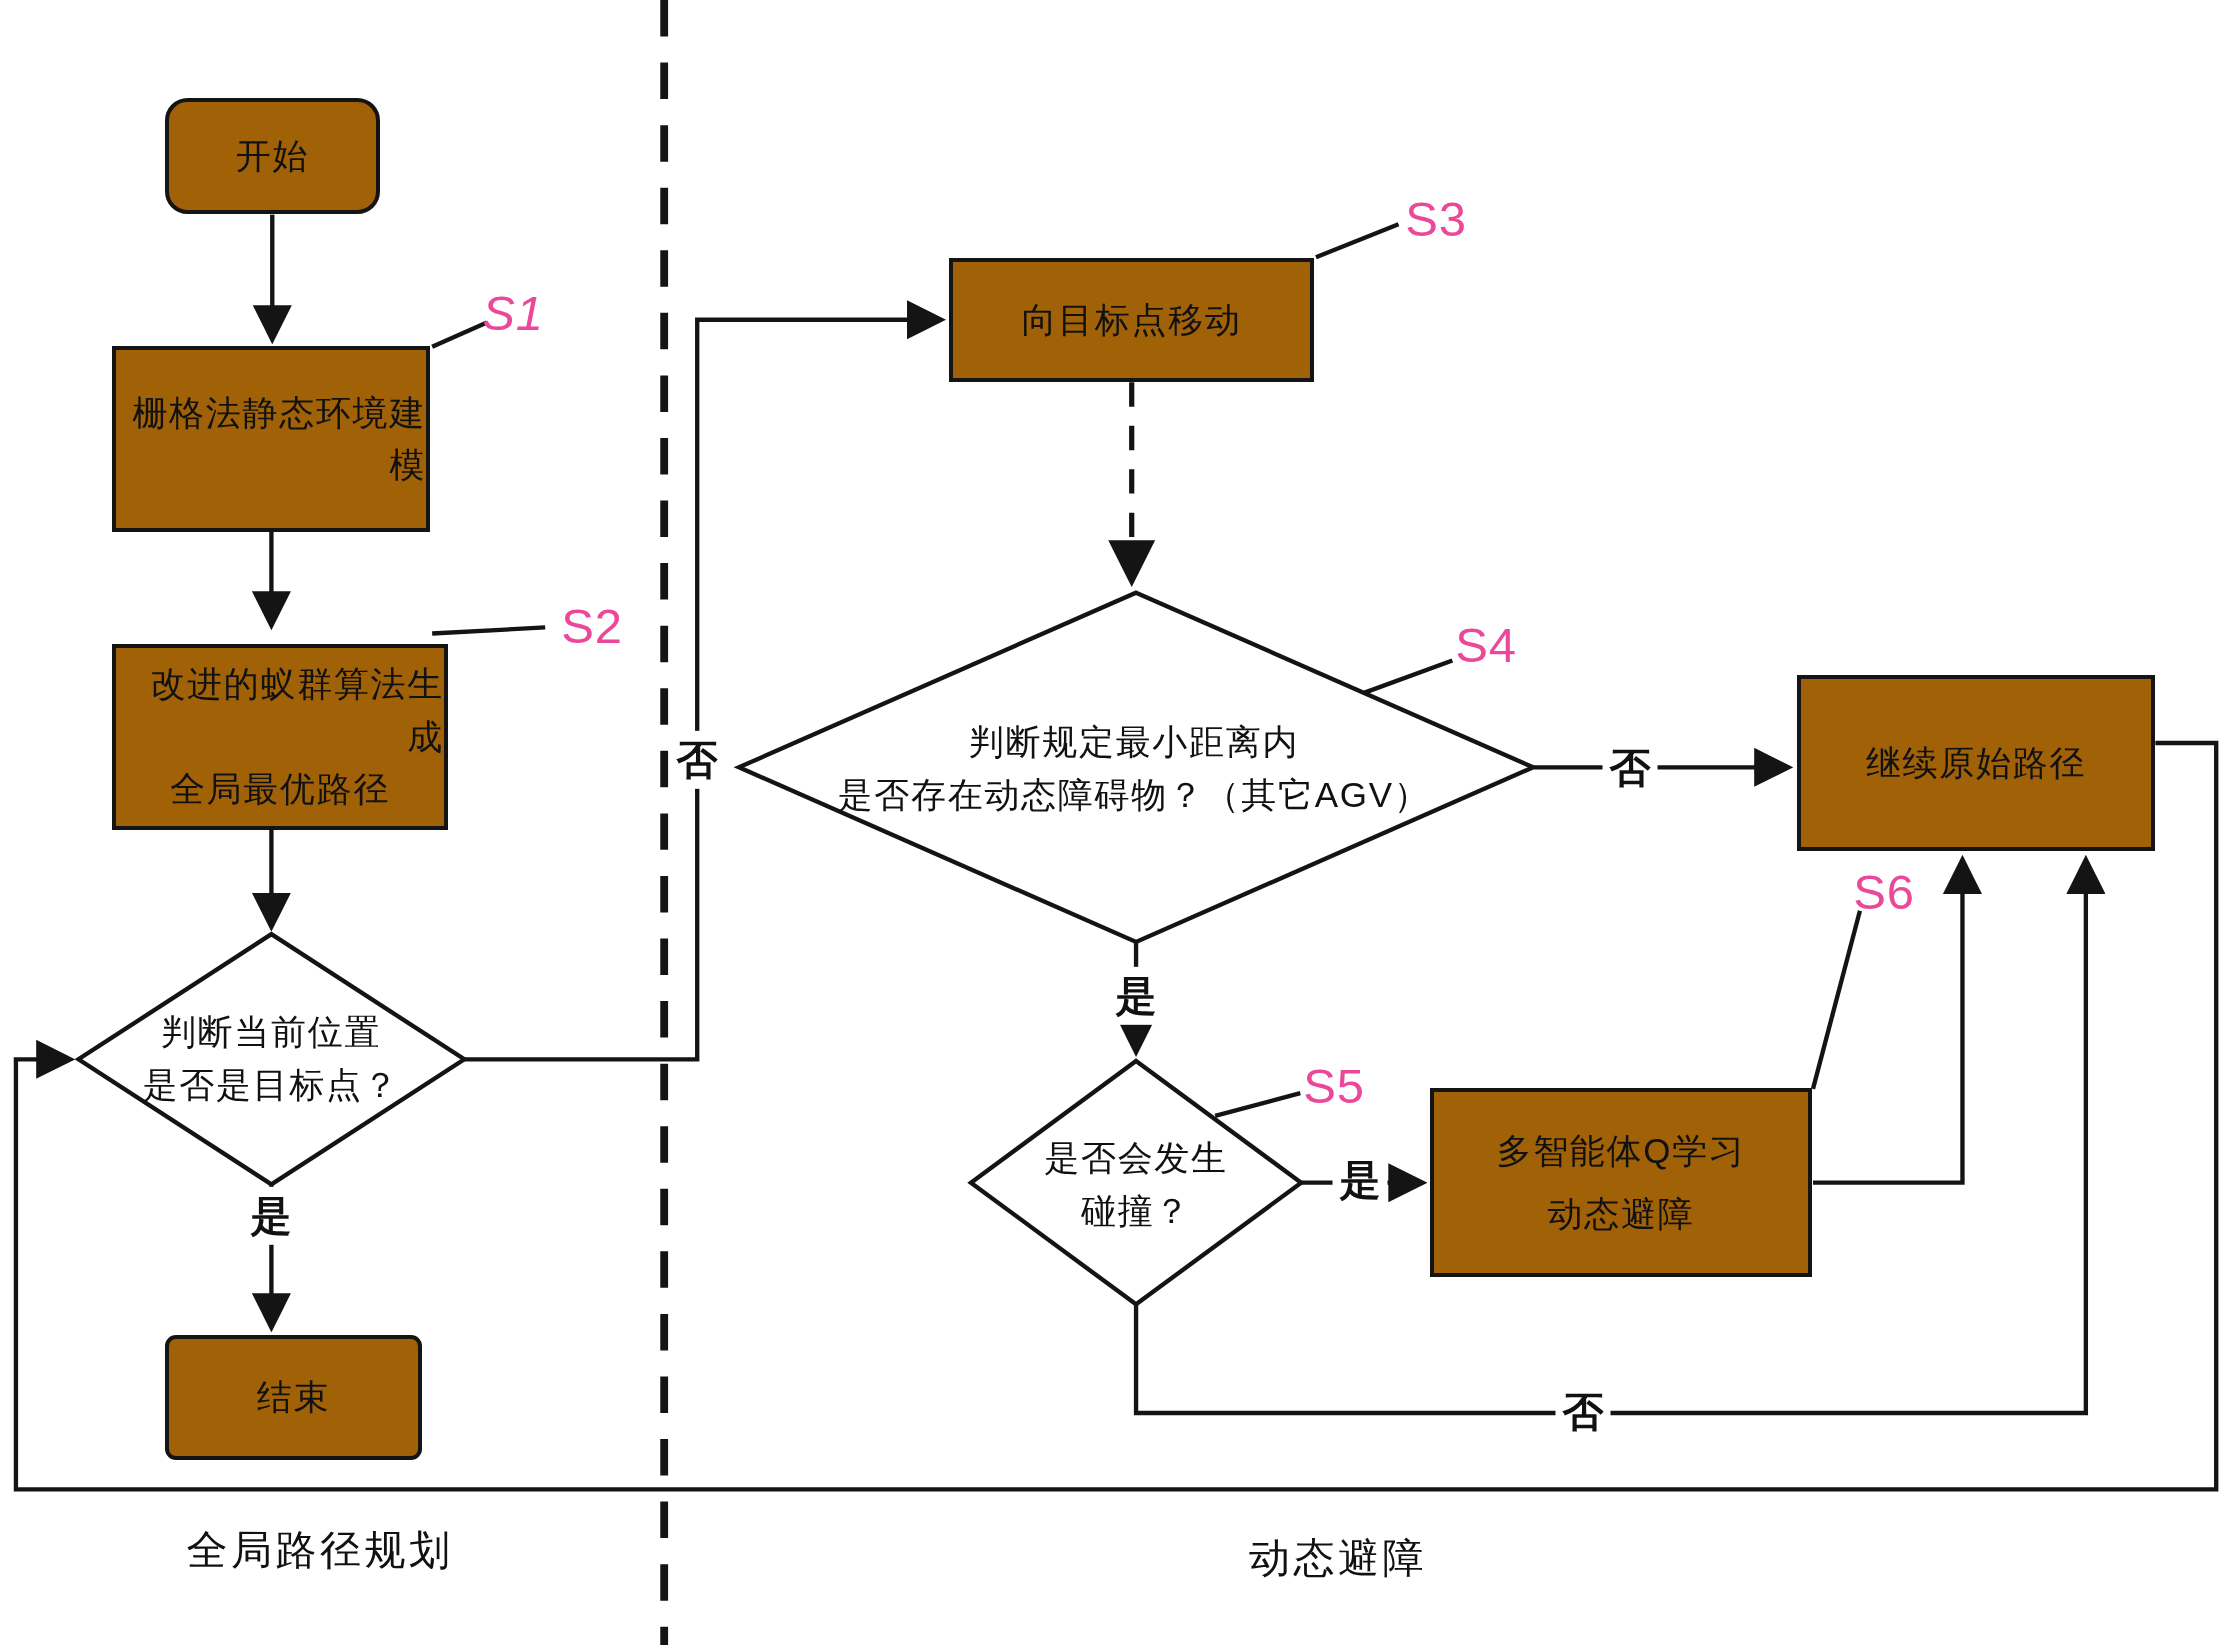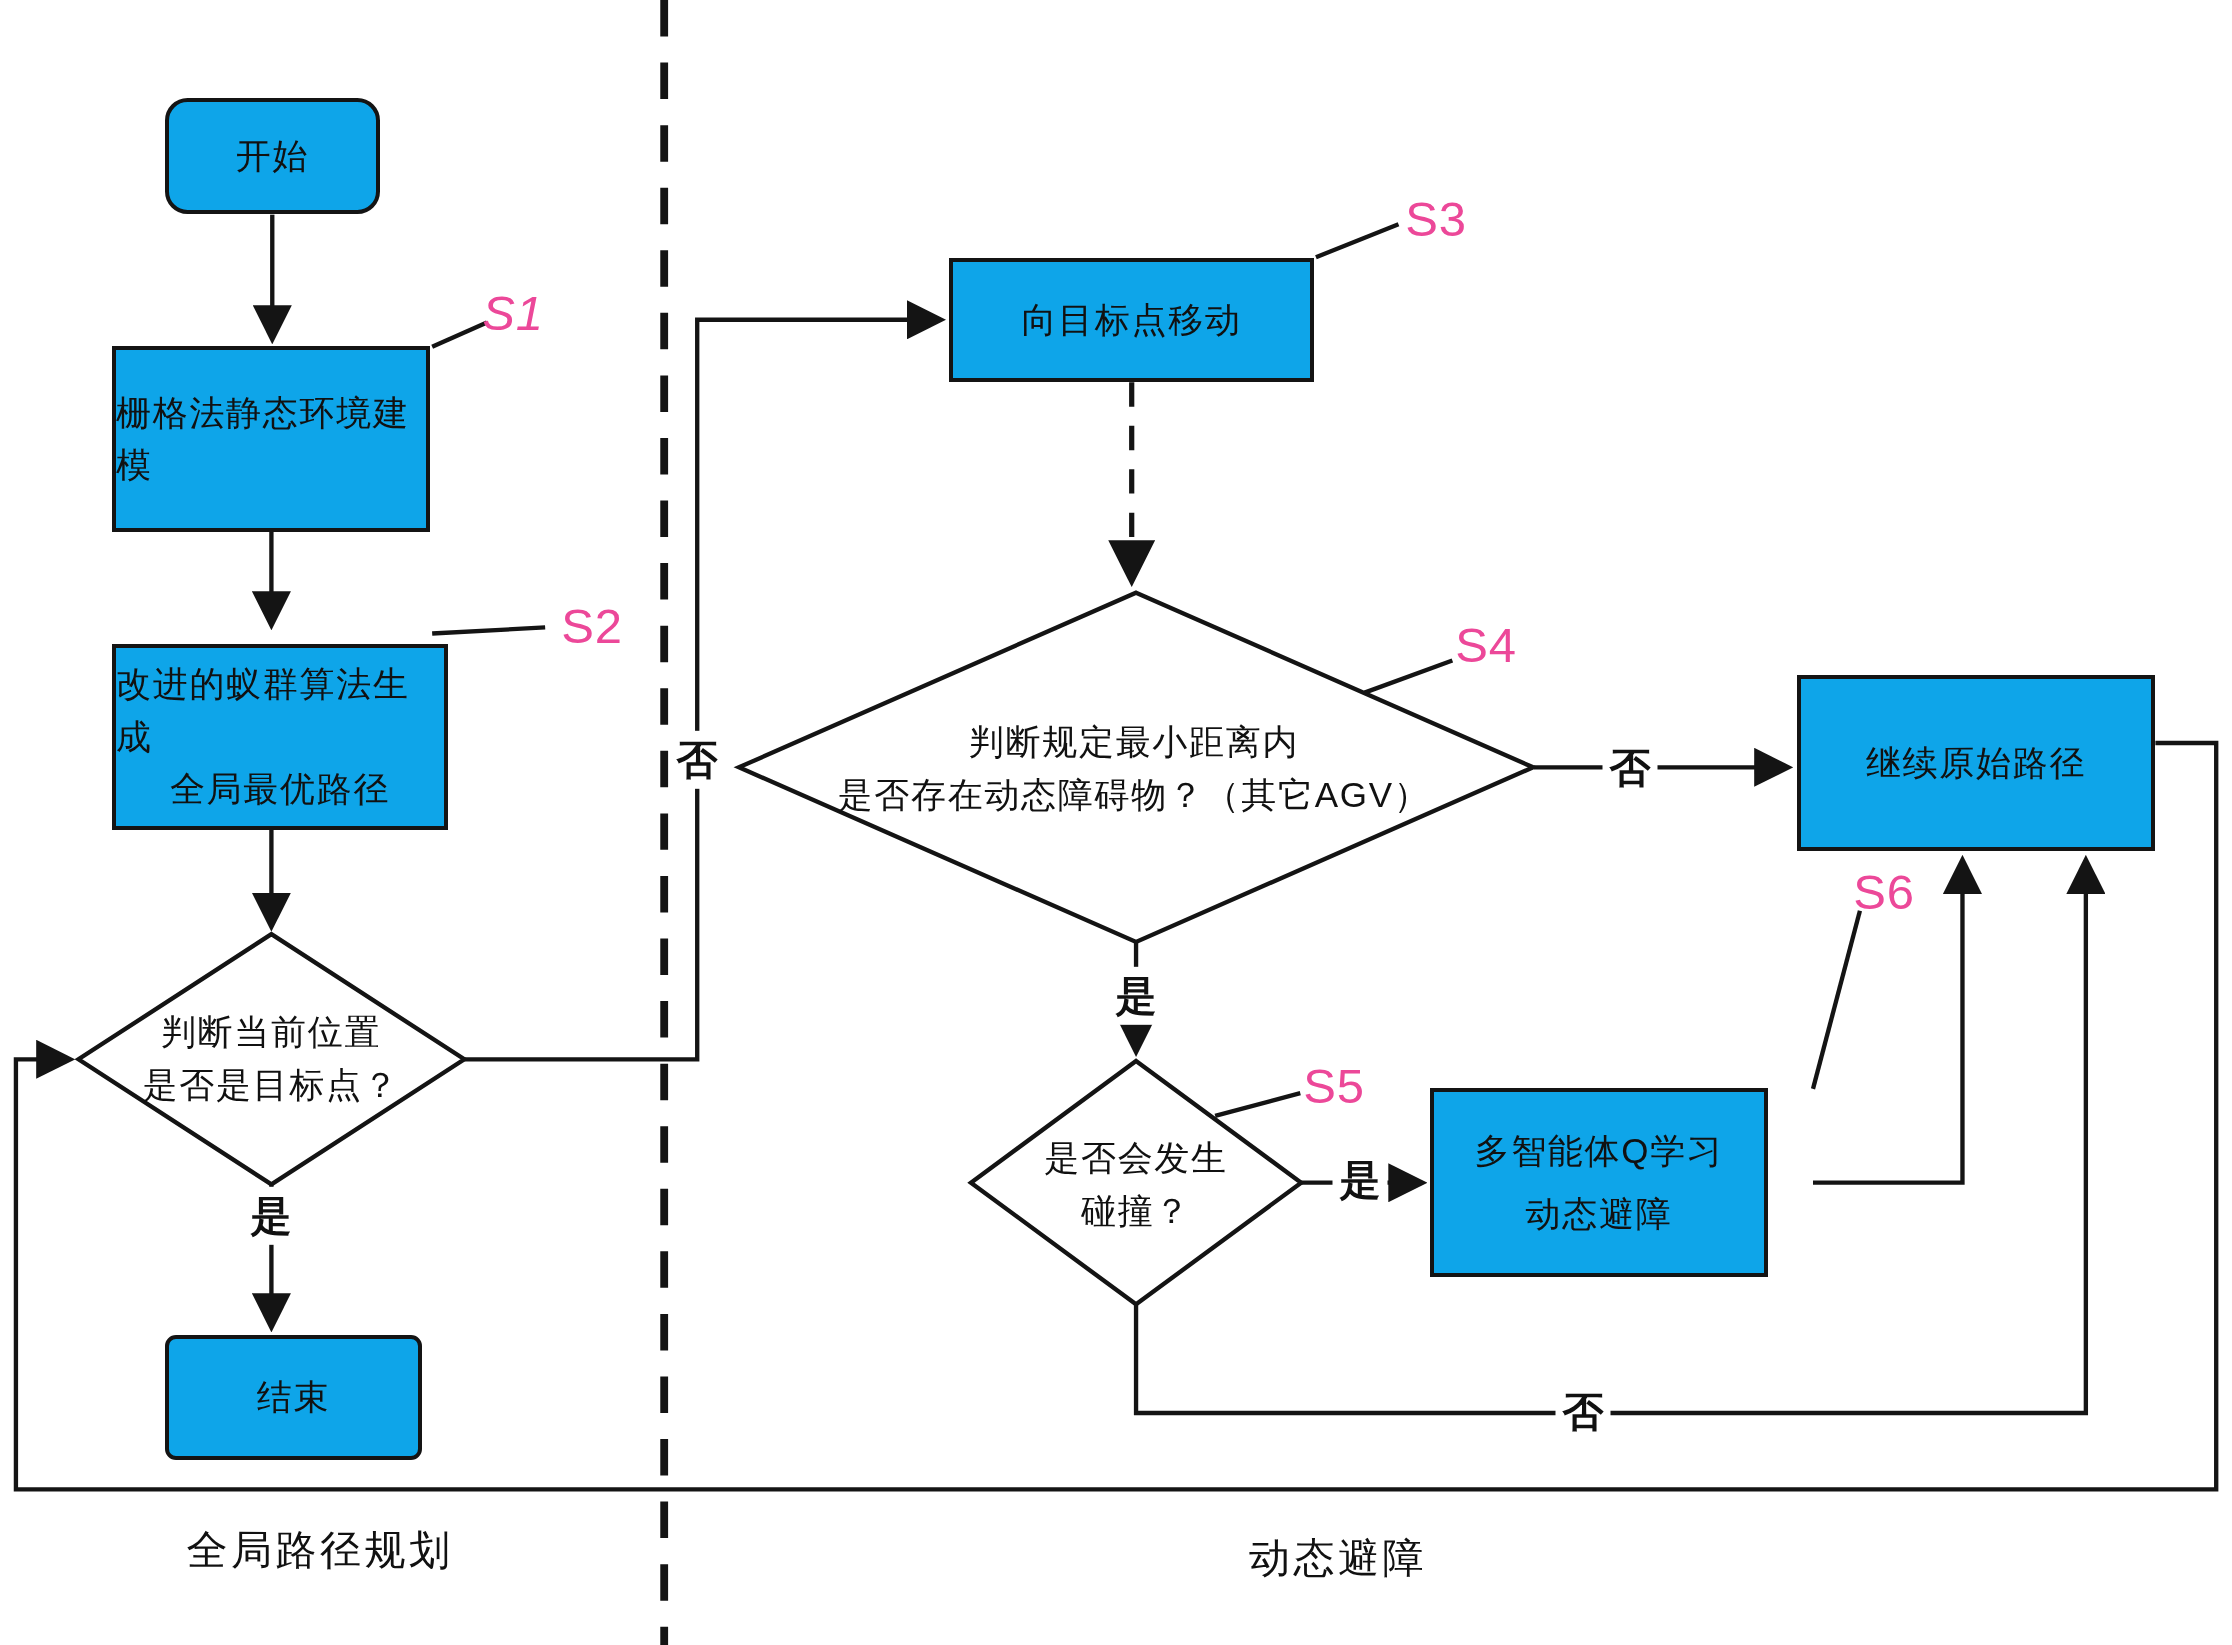--- a/index.html
+++ b/index.html
@@ -7,23 +7,23 @@
     position:relative;
     width:2233px;height:1645px;
     background:#ffffff;
     font-family:"Liberation Sans","DejaVu Sans",sans-serif;
     color:#111111;
     overflow:hidden;
   }
   .stage svg.wires{position:absolute;left:0;top:0;width:2233px;height:1645px;}
   .node{
     position:absolute;box-sizing:border-box;
-    background:#0ea5e9;border:4.3px solid #141414;
+    background:#a16207;border:4.3px solid #141414;
     display:flex;flex-direction:column;align-items:center;justify-content:center;
-    text-align:left;font-size:35px;line-height:1.5;font-weight:500;
+    text-align:right;font-size:35px;line-height:1.5;font-weight:500;
     letter-spacing:1.7px;
   }
   .node.rounded{border-radius:22.6px;}
   .dtext{
     position:absolute;transform:translate(-50%,-50%);
     display:flex;flex-direction:column;align-items:center;justify-content:center;
     text-align:center;font-size:35px;line-height:1.5;font-weight:500;letter-spacing:1.7px;
     white-space:nowrap;pointer-events:none;
   }
   .step-label{
@@ -93,21 +93,21 @@
   </div>
 
   <div class="node rounded" style="left:165px;top:1335px;width:257px;height:125px;border-radius:11px;">
     <span>结束</span>
   </div>
 
   <div class="node" style="left:949px;top:258px;width:365px;height:124px;">
     <span>向目标点移动</span>
   </div>
 
-  <div class="node" style="left:1430px;top:1088px;width:338px;height:189px;gap:10px;">
+  <div class="node" style="left:1430px;top:1088px;width:382px;height:189px;gap:10px;">
     <span>多智能体Q学习</span>
     <span>动态避障</span>
   </div>
 
   <div class="node" style="left:1797px;top:675px;width:358px;height:176px;">
     <span>继续原始路径</span>
   </div>
 
   <div class="dtext" style="left:271px;top:1058px;">
     <span>判断当前位置</span>

